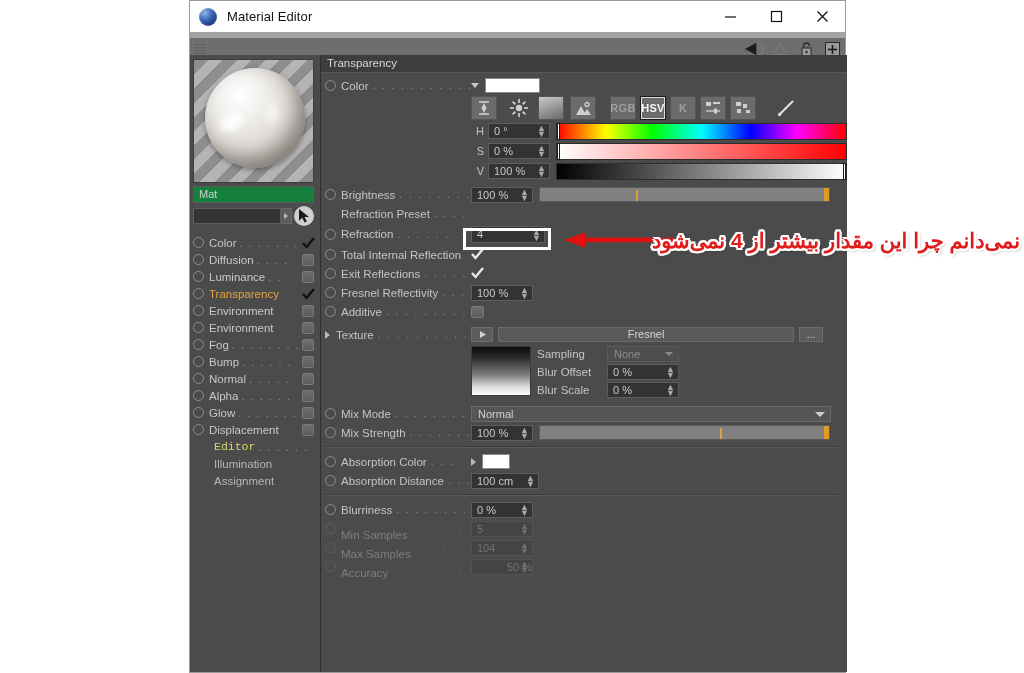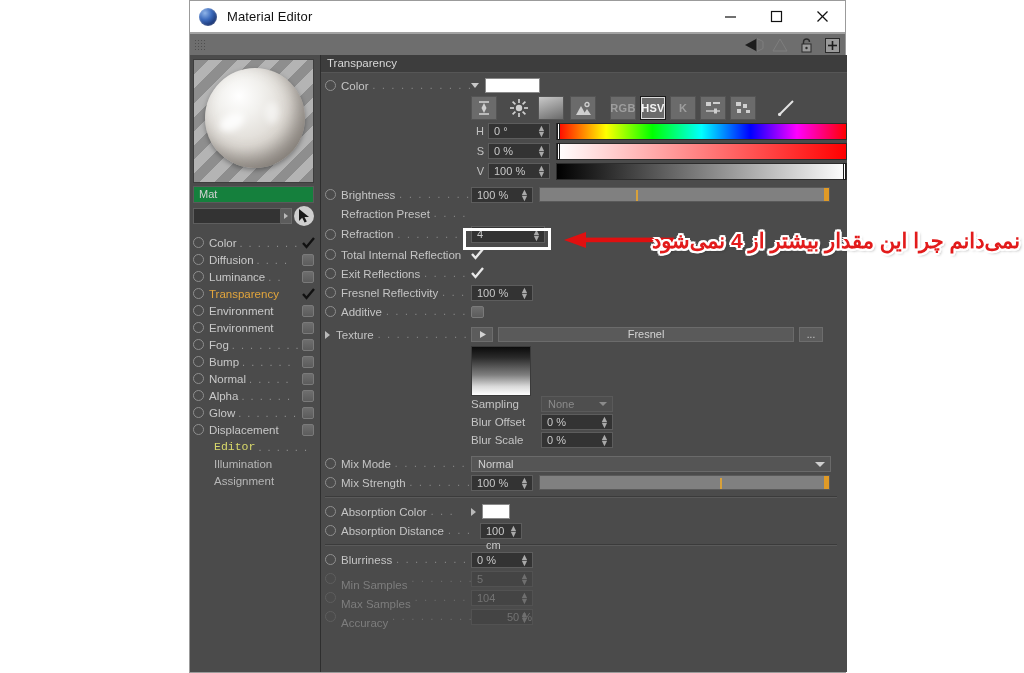--- a/index.html
+++ b/index.html
@@ -5,21 +5,21 @@
   html,body{margin:0;padding:0;background:#ffffff;}
   body{width:1024px;height:673px;overflow:hidden;font-family:"Liberation Sans",sans-serif;}
 
   #root{position:relative;width:1024px;height:673px;background:#ffffff;}
 
   
   .window{position:absolute;left:189px;top:0px;width:657px;height:673px;background:#4b4b4b;
           border:1px solid #9b9b9b;box-sizing:border-box;}
 
   
-  .titlebar{position:relative;height:31px;background:#ffffff;border-bottom:2px solid #a3a3a3;
+  .titlebar{position:relative;height:31px;background:#ffffff;border-bottom:6px solid #a3a3a3;
             display:flex;align-items:center;}
   .tb-icon{width:18px;height:18px;margin-left:9px;border-radius:50%;
            background:radial-gradient(circle at 33% 28%, #8fb4e8 0%, #3c6bbd 38%, #16306d 75%, #0b1c42 100%);
            box-shadow:inset 0 0 2px rgba(255,255,255,.5);flex:none;}
   .tb-title{margin-left:10px;font-size:13px;color:#111;letter-spacing:.1px;}
   .tb-btns{position:absolute;right:0;top:0;height:31px;display:flex;}
   .tb-btn{width:46px;height:31px;display:flex;align-items:center;justify-content:center;cursor:default;}
   .tb-btn svg{display:block;}
 
   
@@ -556,21 +556,21 @@
               <svg width="9" height="9" viewBox="0 0 9 9">
                   <polygon points="2,1 8,4.5 2,8" fill="#d2d2d2"></polygon>
                 </svg>
             </span>
             <span style="width:5px;"></span>
             <span class="namefield" style="width:296px;">Fresnel</span>
             <span style="width:5px;"></span>
             <span class="dotsbtn">...</span>
           </div>
 
-          <div style="display:flex;padding-left:146px;margin-top:2px;flex-direction:column;">
+          <div style="display:flex;padding-left:146px;margin-top:2px;">
             <span class="texthumb"></span>
             <span style="width:6px;"></span>
             <span style="display:flex;flex-direction:column;gap:2px;">
               <span class="row" style="height:16px;">
                 <span style="width:70px;font-size:11.5px;color:#c4c4c4;">Sampling</span>
                 <span class="combo dim" style="width:72px;">
                   <span>None</span><span class="car" style="top:5px;border-left-width:4px;border-right-width:4px;border-top-width:4px;"></span>
                 </span>
               </span>
               <span class="row" style="height:16px;">
@@ -628,21 +628,21 @@
             <span class="tri" style="margin-right:6px;border-left-width:5px;border-top-width:4px;border-bottom-width:4px;"></span>
             <span class="swatch" style="width:28px;"></span>
           </div>
 
           <div class="row">
             <span class="lead">
               <span class="dot"></span>
               <span class="lbl">Absorption Distance</span>
               <span class="dotfill">. . .</span>
             </span>
-            <span class="numf" style="width:42px;margin-left:9px;">
+            <span class="numf" style="width:68px;">
               <span>100 cm</span><span class="spin">▲<br>▼</span>
             </span>
           </div>
 
           <div class="divider" style="width:512px;"></div>
 
           <div class="row">
             <span class="lead">
               <span class="dot"></span>
               <span class="lbl">Blurriness</span>

